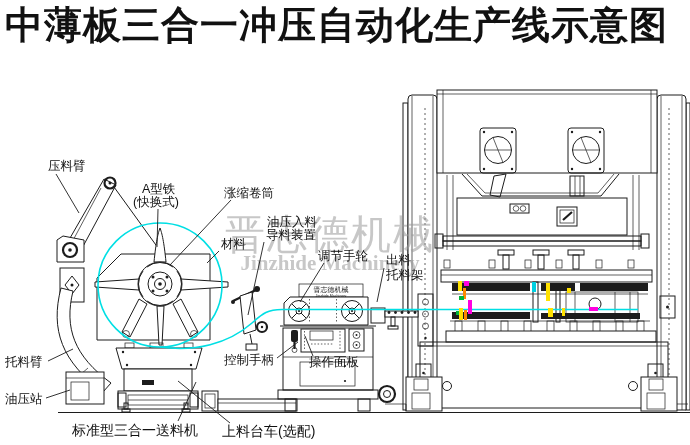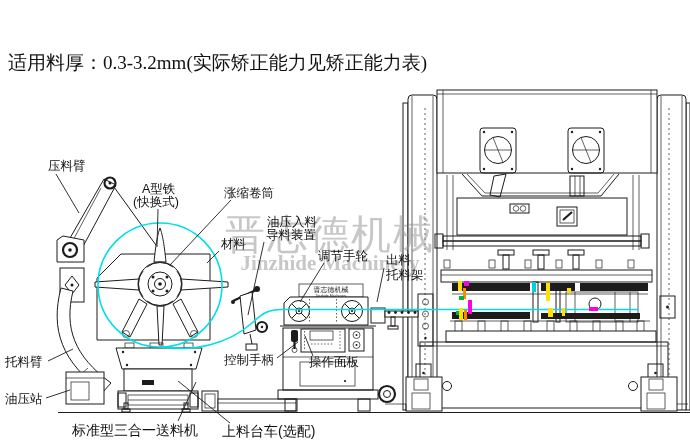--- a/index.html
+++ b/index.html
@@ -18,21 +18,21 @@
   .lead{fill:none;stroke:#1c1c1c;stroke-width:.9;}
   .lab{font-family:"Liberation Sans",sans-serif;font-size:12.5px;fill:#111;}
   .lab2{font-family:"Liberation Sans",sans-serif;font-size:14px;fill:#111;}
   .wm{font-family:"Liberation Serif",serif;fill:#9a9a9a;opacity:.55;}
   .plate{font-family:"Liberation Sans",sans-serif;fill:#222;}
 </style>
 </head>
 <body>
 
 <div id="stage">
-  <div class="subtitle">适用料厚：0.3-3.2mm(实际矫正能力见矫正能力表)</div>
+  <div class="title">中薄板三合一冲压自动化生产线示意图</div>
 
   <svg width="690" height="445" viewBox="0 0 690 445">
 
     <g>
 
       <rect class="ln" x="403" y="103" width="5" height="307"></rect>
       <rect class="ln" x="686" y="103" width="4" height="307"></rect>
 
       <path class="fw" d="M408,99 Q408,95 412,95 L433,95 Q437,95 437,99 L437,410 L408,410 Z"></path>
       <line class="lt" x1="412" y1="96" x2="412" y2="410"></line>

